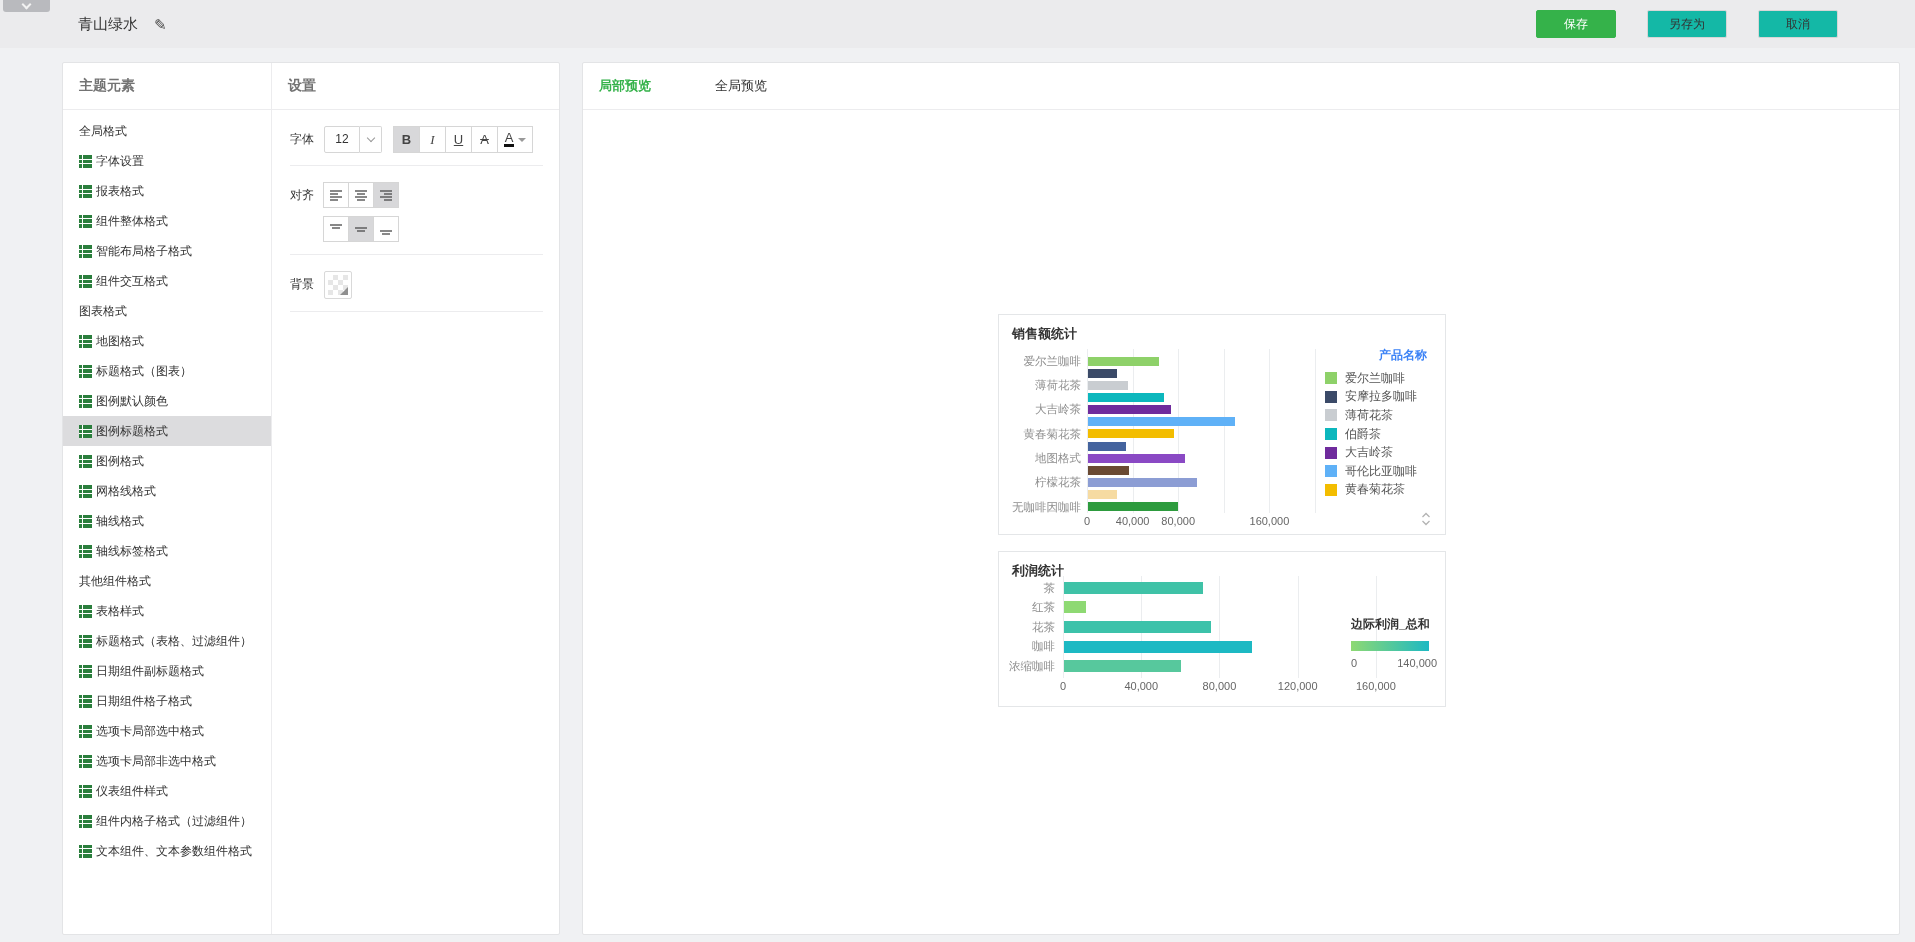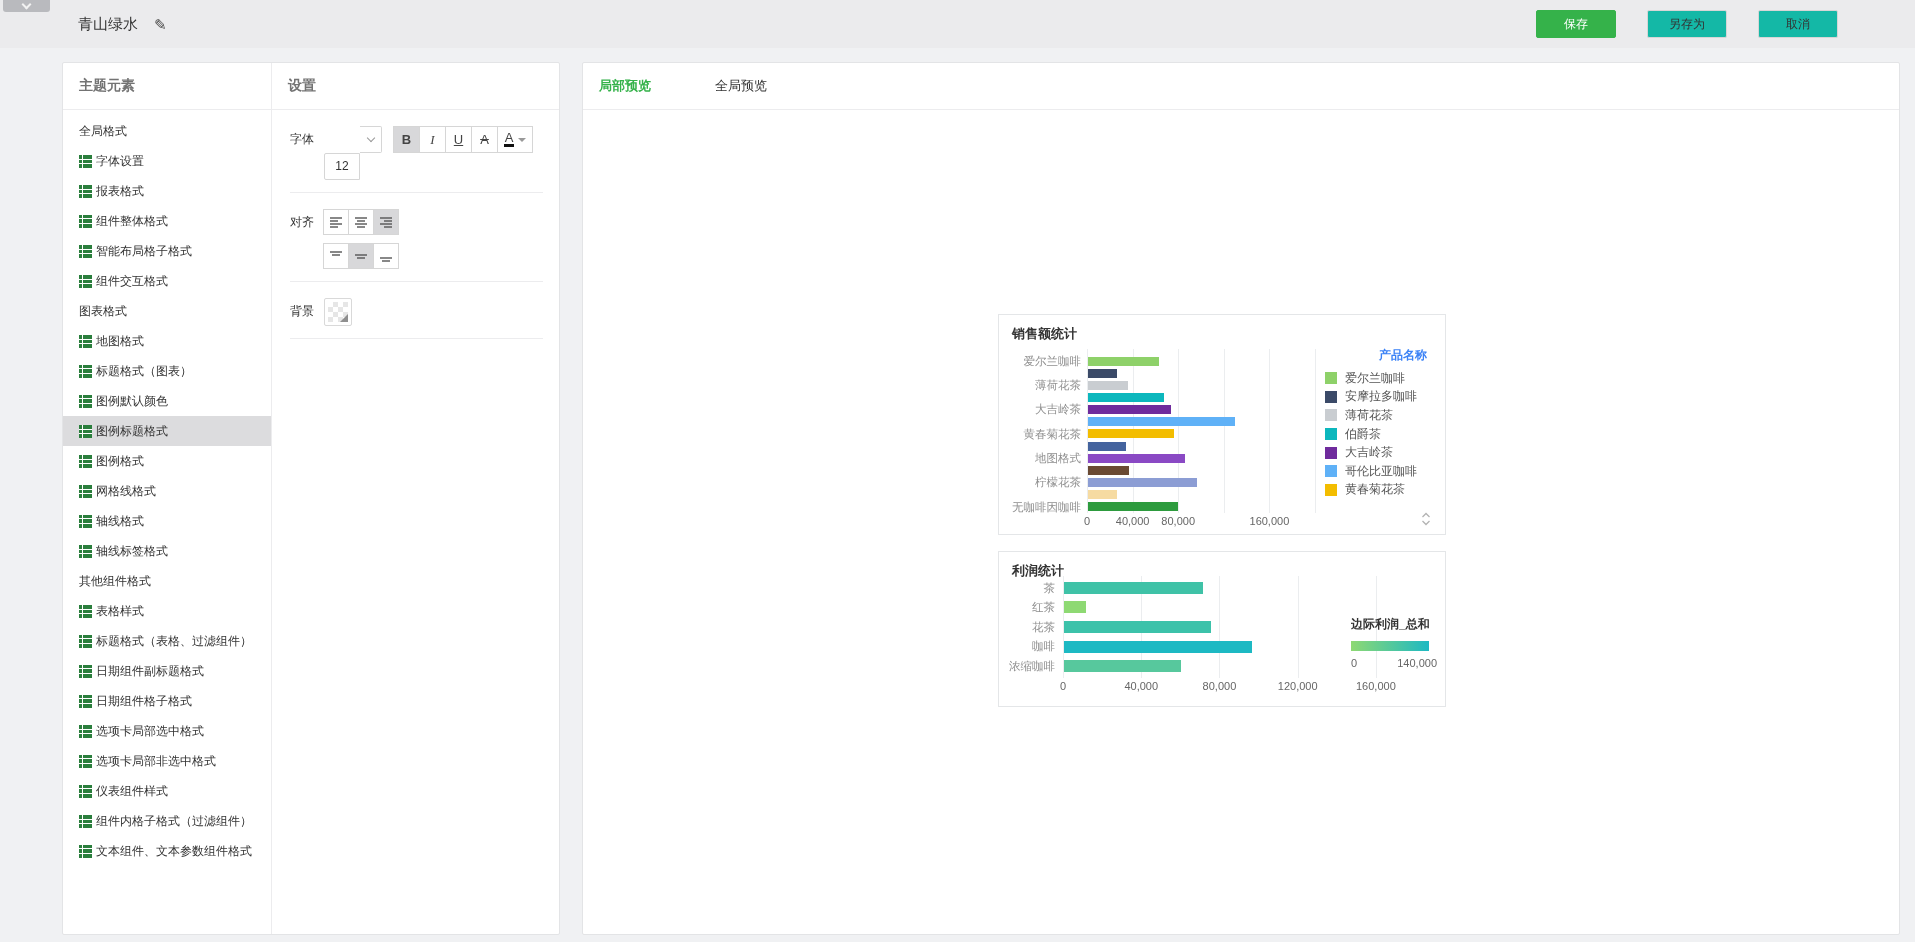--- a/index.html
+++ b/index.html
@@ -41,21 +41,21 @@
       linear-gradient(to right, transparent 3px, #fff 3px, #fff 4px, transparent 4px),
       linear-gradient(to bottom, transparent 3.5px, #fff 3.5px, #fff 4.5px, transparent 4.5px,
                       transparent 8px, #fff 8px, #fff 9px, transparent 9px); }
 
   
   .settings { flex:1; display:flex; flex-direction:column; }
   .sblock { margin:0 16px 0 18px; border-bottom:1px solid #ececee; display:flex; padding:16px 0 12px 0; }
   .slabel { width:34px; font-size:12px; color:#333; line-height:27px; flex:0 0 auto; }
   .controls { display:flex; align-items:flex-start; }
   .size-box { width:36px; height:27px; border:1px solid #d6d6d6; border-radius:2px 0 0 2px; font-size:12px;
-    text-align:center; line-height:25px; background:#fff;margin-top:27px; }
+    text-align:center; line-height:25px; background:#fff; }
   .size-arrow { width:22px; height:27px; border:1px solid #d6d6d6; border-left:none; border-radius:0 2px 2px 0;
     display:flex; align-items:center; justify-content:center; cursor:pointer; background:#fff; }
   .size-arrow .chev { width:6px; height:6px; border-right:1.4px solid #999; border-bottom:1.4px solid #999;
     transform:rotate(45deg); margin-top:-3px; }
   .fmt-group { display:flex; margin-left:12px; }
   .fmt-btn { min-width:27px; height:27px; border:1px solid #d6d6d6; margin-left:-1px; background:#fff;
     display:flex; align-items:center; justify-content:center; font-size:13px; color:#444; cursor:pointer; }
   .fmt-btn.active { background:#d8d8da; }
   .fmt-b { font-weight:700; }
   .fmt-i { font-style:italic; font-family:"Liberation Serif","DejaVu Serif",serif; }

